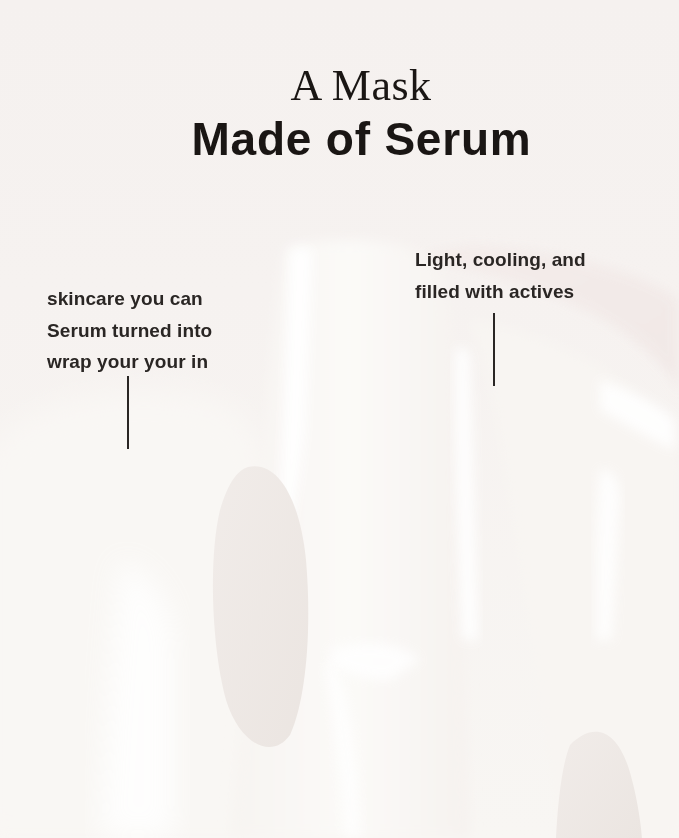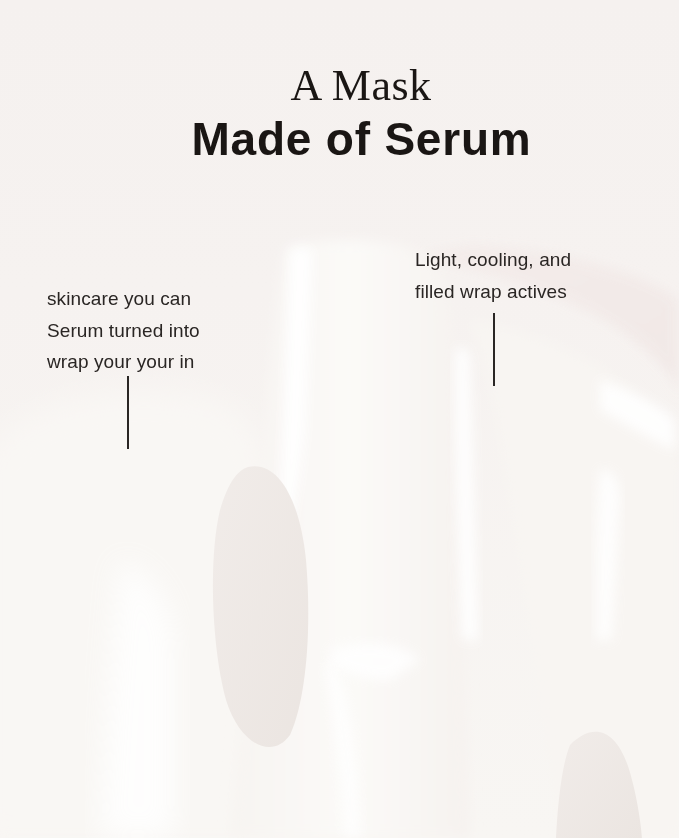--- a/index.html
+++ b/index.html
@@ -58,21 +58,21 @@
       letter-spacing: 0.8px;
       margin-top: -4px;
       padding-left: 3px;
     }
 
     .callout {
       position: absolute;
       z-index: 2;
       color: #2a2624;
       font-family: "Liberation Sans", "DejaVu Sans", sans-serif;
-      font-weight: 400;
+      font-weight: 700;
       font-size: 19px;
       line-height: 31.5px;
       letter-spacing: 0.1px;
     }
     .callout .line {
       display: block;
       white-space: nowrap;
     }
     .callout-left {
       left: 47px;
@@ -164,17 +164,17 @@
 
   <div class="callout callout-left">
     <span class="line">skincare you can</span>
     <span class="line">Serum turned into</span>
     <span class="line">wrap your your in</span>
   </div>
   <div class="leader leader-left"></div>
 
   <div class="callout callout-right">
     <span class="line">Light, cooling, and</span>
-    <span class="line">filled wrap actives</span>
+    <span class="line">filled with actives</span>
   </div>
   <div class="leader leader-right"></div>
 
 </div>
 
 </body></html>

